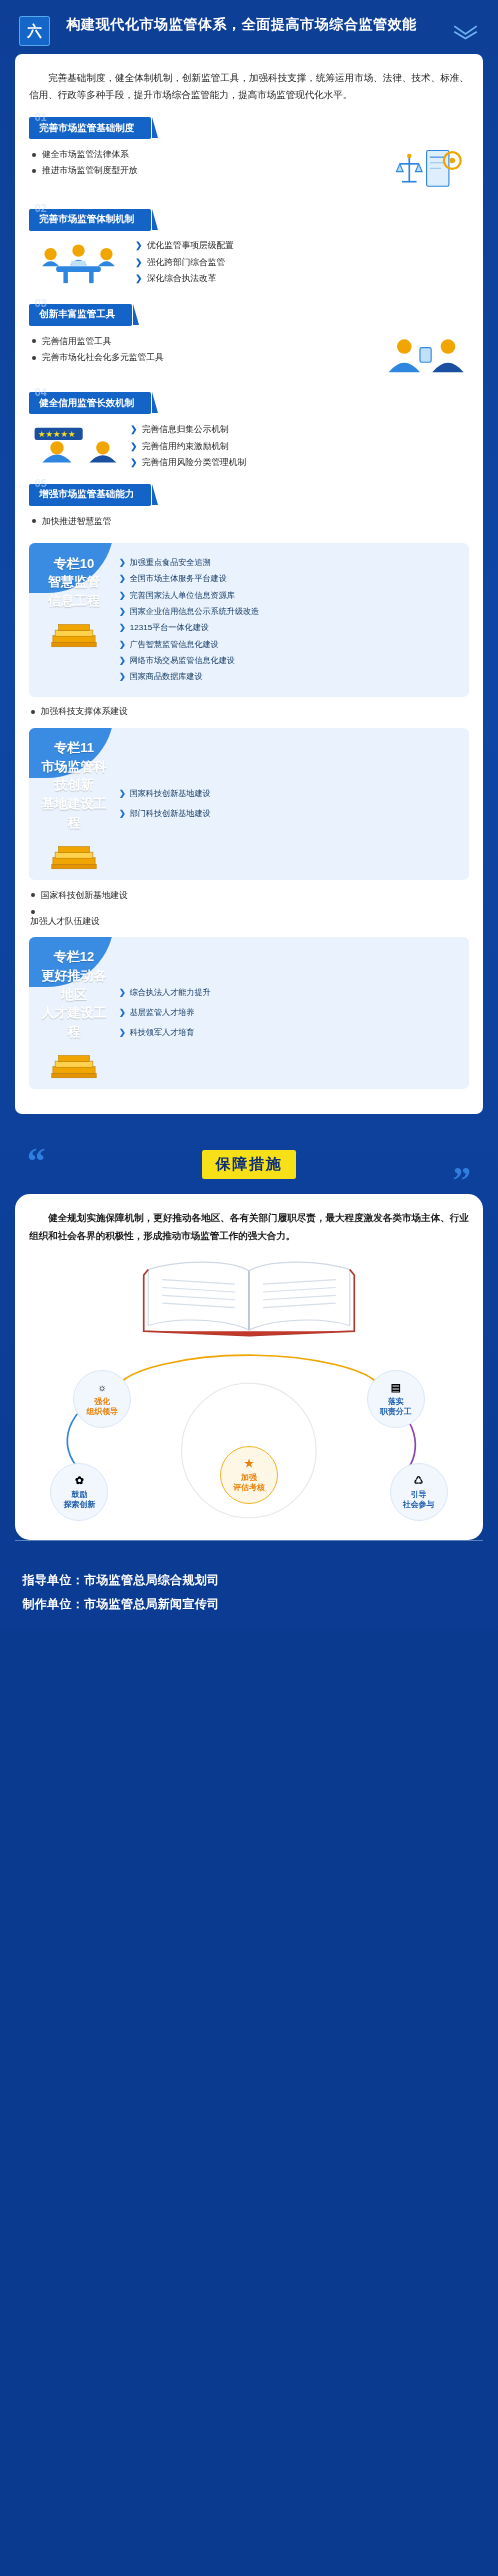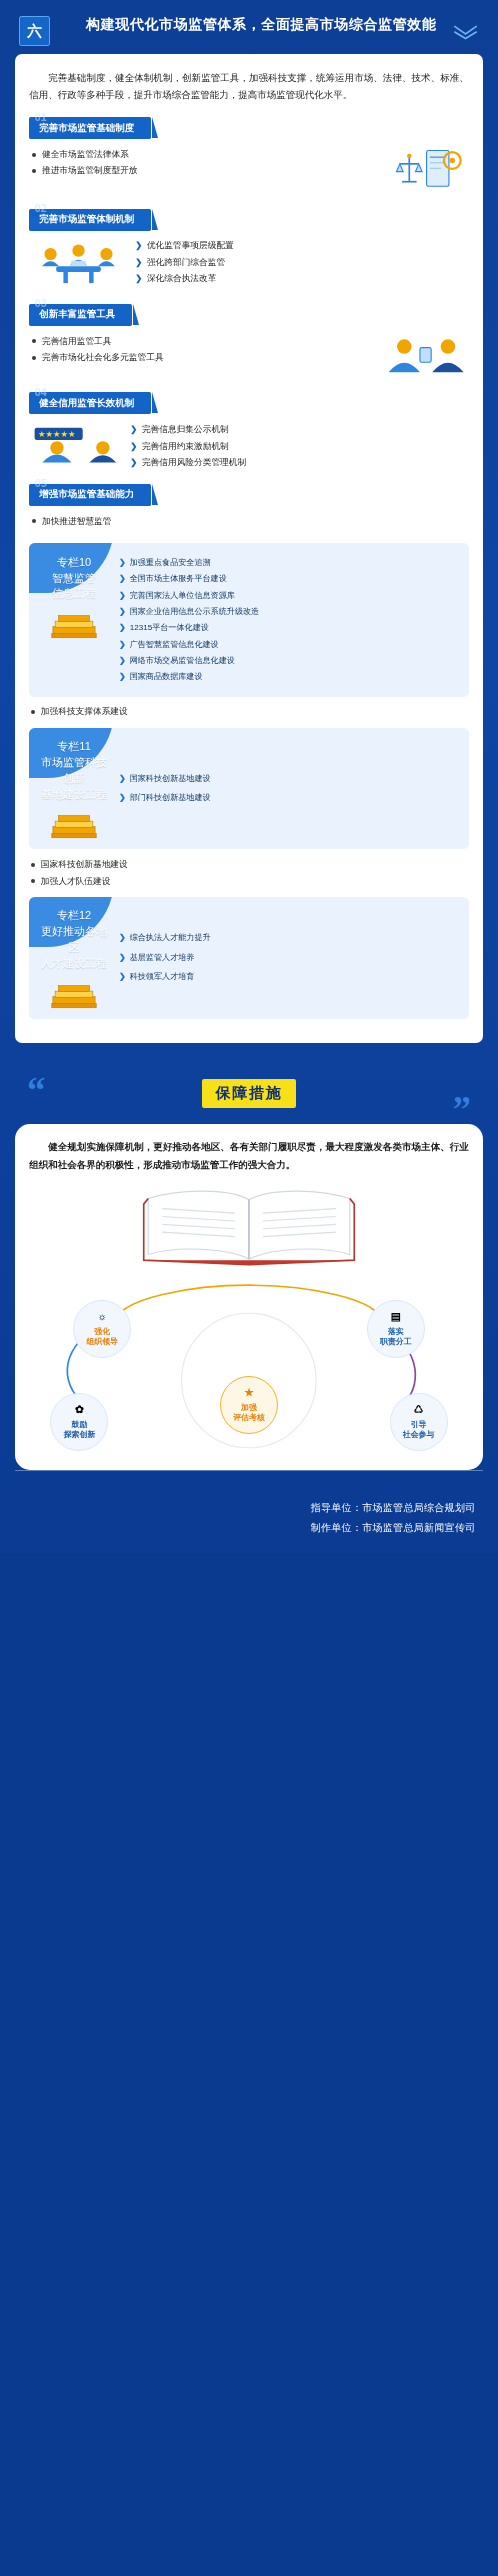--- a/index.html
+++ b/index.html
@@ -34,21 +34,21 @@
     text-align: center;
     font-weight: bold;
   }
   .hdr-title {
     margin-left: 44px;
     margin-right: 39px;
     color: #ffffff;
     font-size: 14px;
     font-weight: bold;
     line-height: 1.35;
-    text-align: right;
+    text-align: left;
     letter-spacing: 0.6px;
   }
   .hdr-chevrons {
     position: absolute;
     right: 19px; top: 25px;
     width: 27px; height: 14.6px;
   }
   .hdr-chevrons svg { display:block; }
 
   
@@ -153,22 +153,22 @@
   }
   .zl-left {
     position: relative;
     z-index: 2;
     width: 74px;
     flex: none;
     text-align: center;
     color: #fff;
   }
   .zl-title {
-    font-size: 11px;
-    font-weight: normal;
+    font-size: 13px;
+    font-weight: bold;
     line-height: 1.45;
     padding-top: 2.2px;
     text-shadow: 0 0.6px 1.1px rgba(0,0,0,.18);
   }
   .zl-books {
     margin-top: 7.9px;
     position: relative;
     height: 30px;
   }
   .zl-right {
@@ -254,25 +254,25 @@
   }
   .circ .ico { font-size: 10.7px; margin-bottom: 2.2px; }
   .circ.main { background: #fff7e6; border-color:#f0b429; }
   .circ .lbl { color:#e8820c; }
   .circ.plain .lbl { color:#1f5fae; }
 
   
   .footer {
     margin-top: 14.6px;
     padding: 12.4px 22.5px 14.6px 22.5px;
-    text-align: right;
+    text-align: left;
     color: #ffffff;
-    font-size: 10px;
+    font-size: 12px;
     line-height: 2;
-    font-weight: normal;
+    font-weight: bold;
     letter-spacing: 0.3px;
   }
   .footdiv{
     border-top: 0.6px solid rgba(255,255,255,.35);
     margin: 0 14.6px;
   }
 </style>
 </head>
 <body>
 
@@ -523,21 +523,21 @@
             <span class="chev">❯</span>
             <span>部门科技创新基地建设</span>
           </div>
       </div>
     </div>
 
     <div class="bullet" style="margin:7.9px 0 1.1px 1.1px;">
       <span class="dot"></span>
       <span>国家科技创新基地建设</span>
     </div>
-    <div class="bullet" style="margin:1.1px 0 1.1px 1.1px;">
+    <div class="bullet" style="margin:1.1px 0 1.1px 1.1px;flex-direction:column;">
       <span class="dot"></span>
       <span>加强人才队伍建设</span>
     </div>
 
     <div class="zl">
       <div class="zl-left">
         <div class="zl-title">
           <div>专栏12</div>
           <div>更好推动各地区</div>
           <div>人才建设工程</div>

